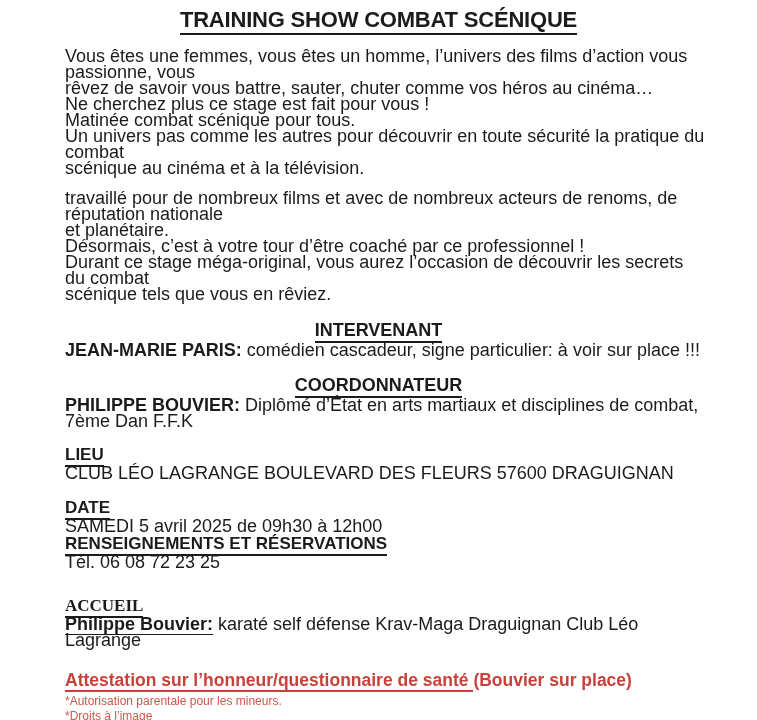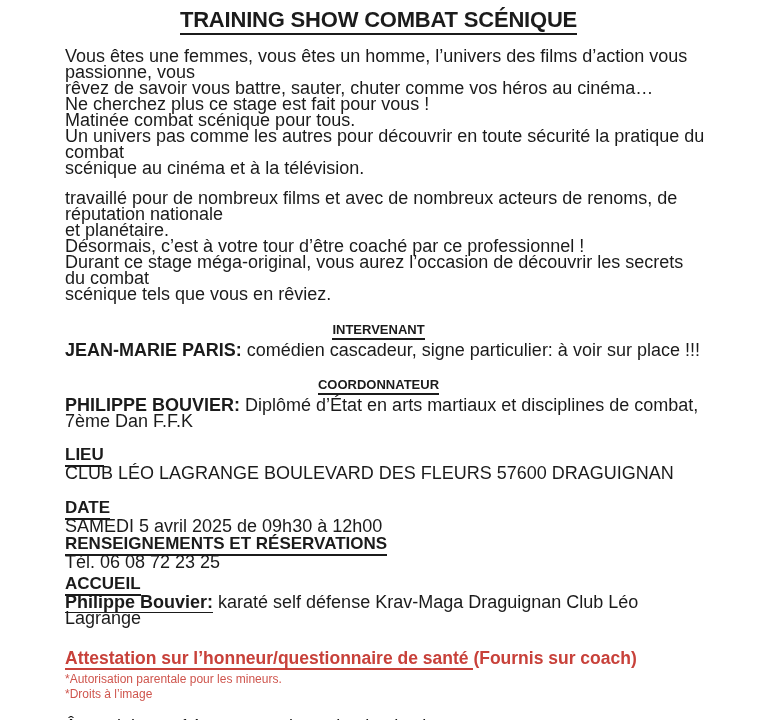--- a/index.html
+++ b/index.html
@@ -22,38 +22,38 @@
   }
   .title .u-title {
     border-bottom: 2px solid #1b1b1b;
     padding-bottom: 1px;
   }
   .body-text { font-size: 18px; line-height: 16px; }
   .para-intro { margin-top: 16px; }
   .para-coach { margin-top: 14px; }
   .h-center {
     text-align: center;
-    font-size: 13px;
+    font-size: 18px;
     line-height: 20px;
     font-weight: bold;
     margin-left: -13px;
   }
   .h-left {
     font-size: 17px;
     line-height: 20px;
     font-weight: bold;
   }
   .u { border-bottom: 2px solid currentColor; padding-bottom: 0.5px; }
   .lead-line { margin-top: 2px; }
   .m-intervenant { margin-top: 18px; }
   .m-coordonnateur { margin-top: 17px; }
   .m-lieu { margin-top: 16px; }
   .m-date { margin-top: 17px; }
   .m-renseignements { }
-  .m-accueil { margin-top: 4px; }
+  .m-accueil { margin-top: 26px; font-family: Liberation Serif, serif; }
   .name-bold { font-weight: bold; }
   .name-bold-u {
     font-weight: bold;
     border-bottom: 1.5px solid currentColor;
   }
   .attestation {
     margin-top: 22px;
     font-size: 17.5px;
     line-height: 21px;
     font-weight: bold;
@@ -114,21 +114,21 @@
 <h3 class="h-left m-renseignements"><span class="u">RENSEIGNEMENTS ET RÉSERVATIONS</span></h3>
 <div class="body-text">Tél. 06 08 72 23 25</div>
 
 <h3 class="h-left m-accueil"><span class="u">ACCUEIL</span></h3>
 <div class="body-text">
   <span class="name-bold-u">Philippe Bouvier:</span>
   <span>karaté self défense Krav-Maga Draguignan Club Léo Lagrange</span>
 </div>
 
 <div class="attestation">
-  <span class="u-red">Attestation sur l’honneur/questionnaire de santé </span><span>(Fournis sur coach)</span>
+  <span class="u-red">Attestation sur l’honneur/questionnaire de santé </span><span>(Bouvier sur place)</span>
 </div>
 <div class="attestation-note note-first">*Autorisation parentale pour les mineurs.</div>
 <div class="attestation-note">*Droits à l’image</div>
 
 <div class="body-text footer-block">
   <div>Âge minimum 14 ans ou moins selon le physique.</div>
   <div>P.A.F: 15€</div>
 
 </div>
 

